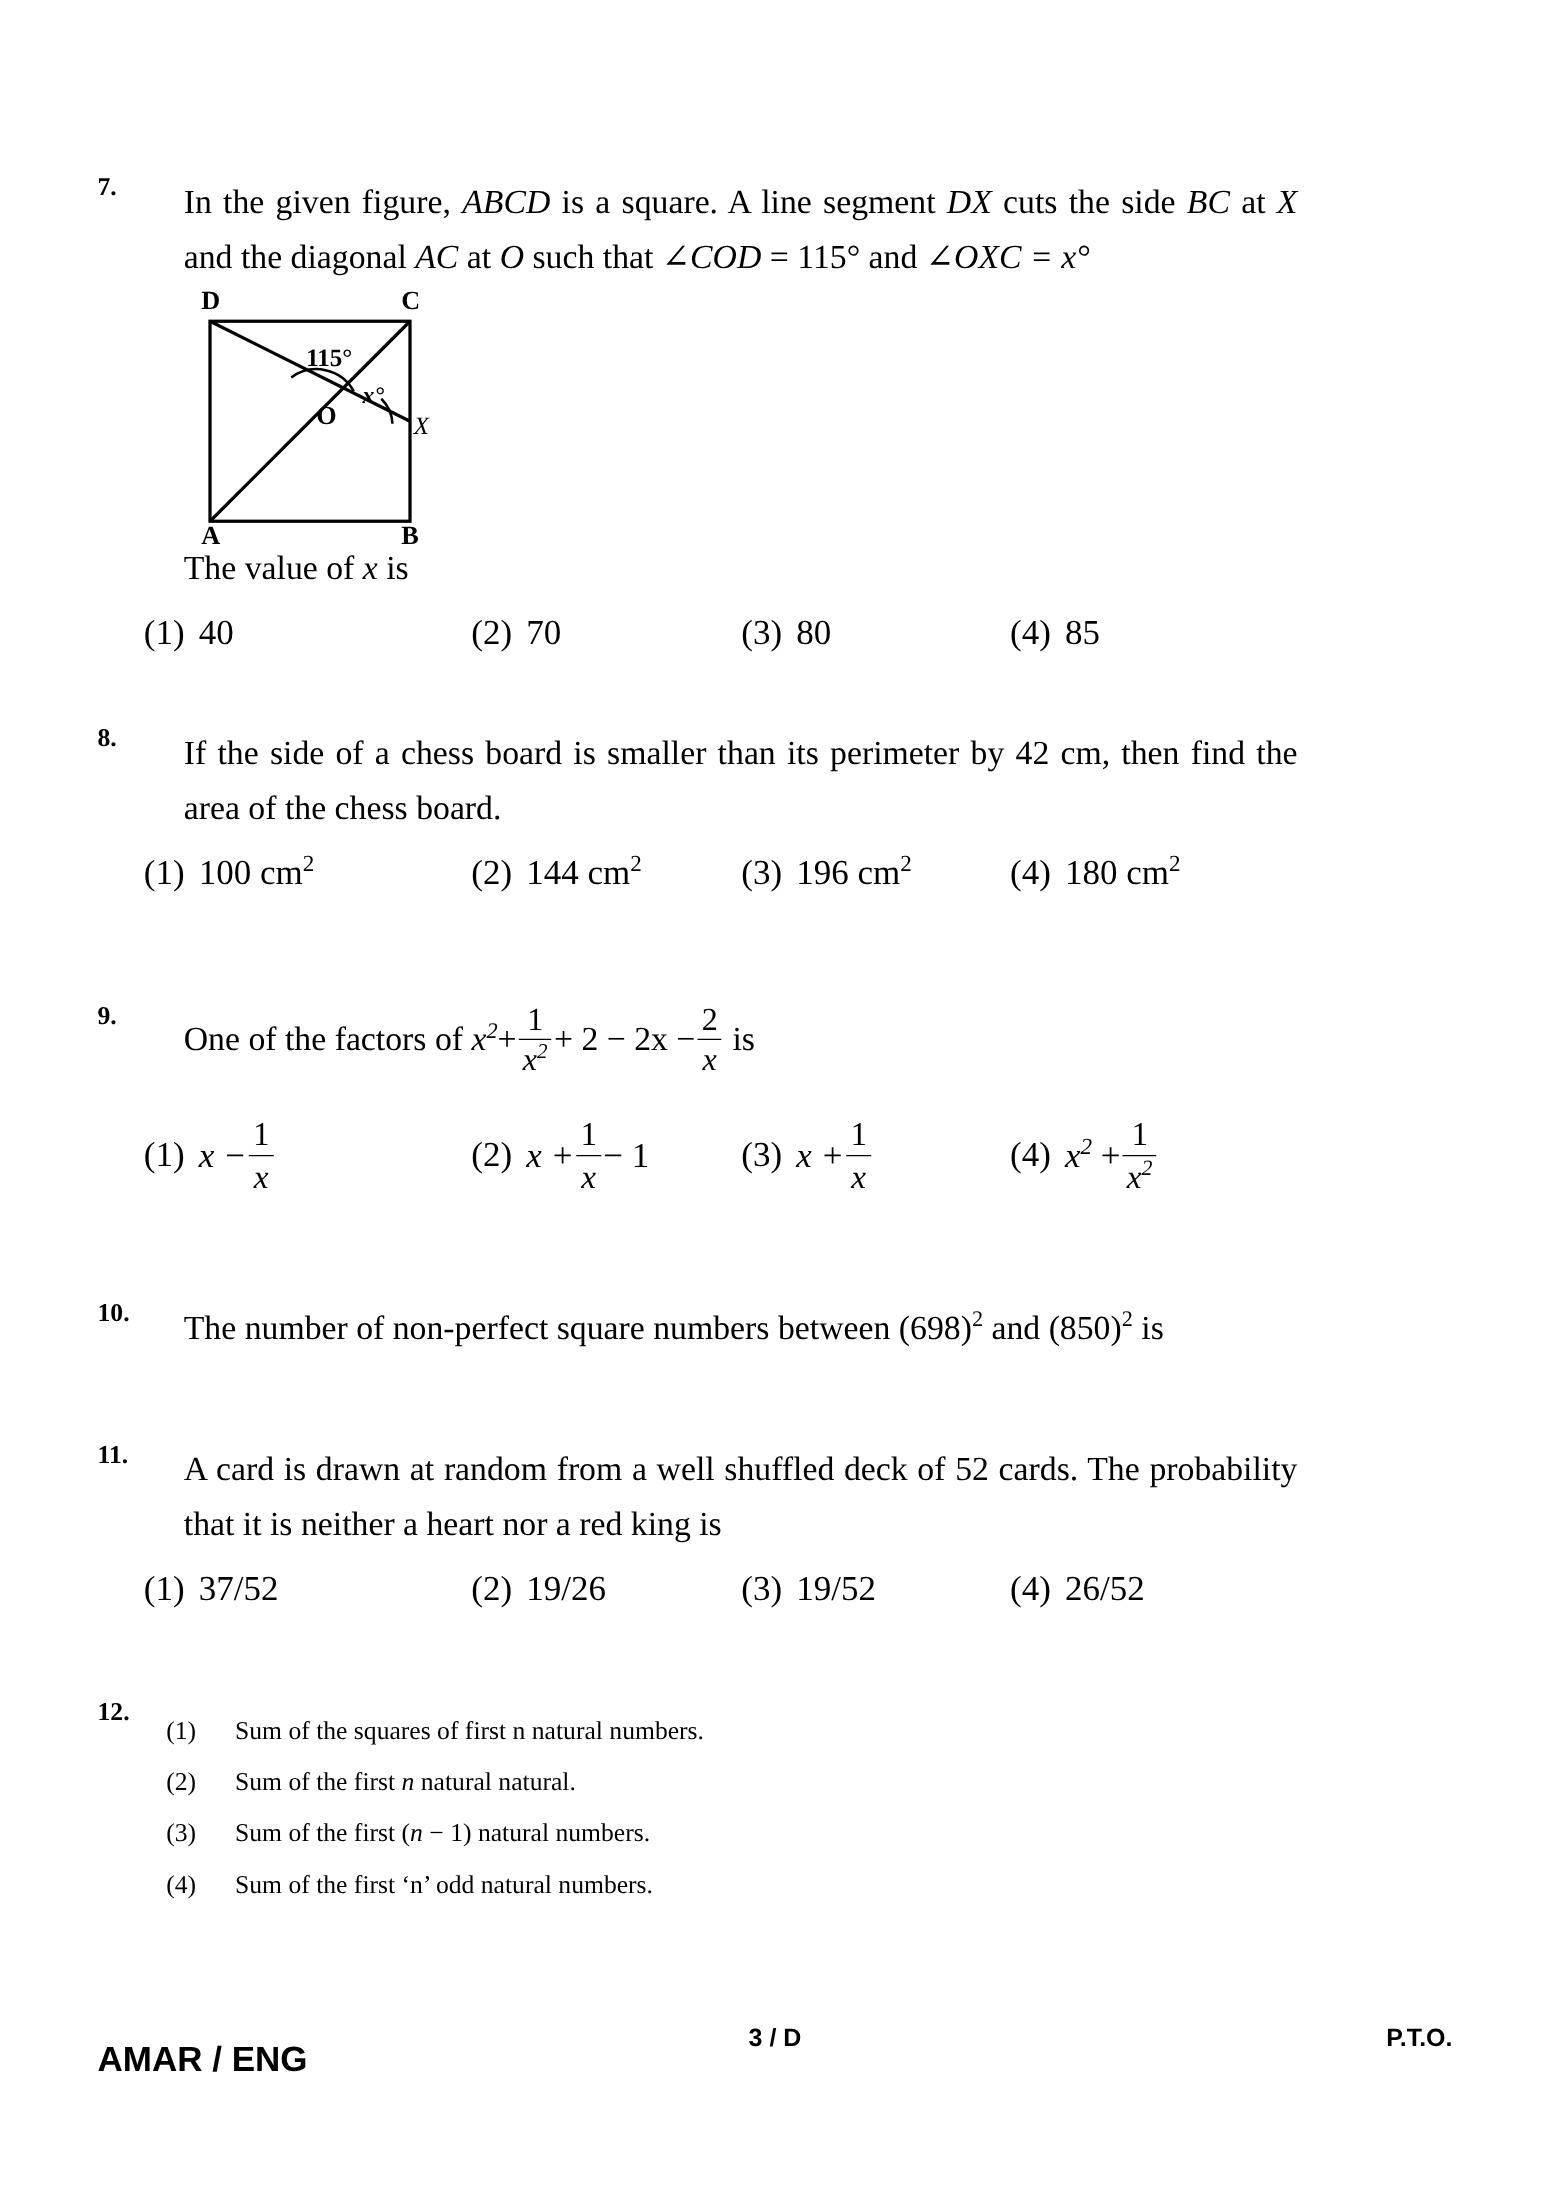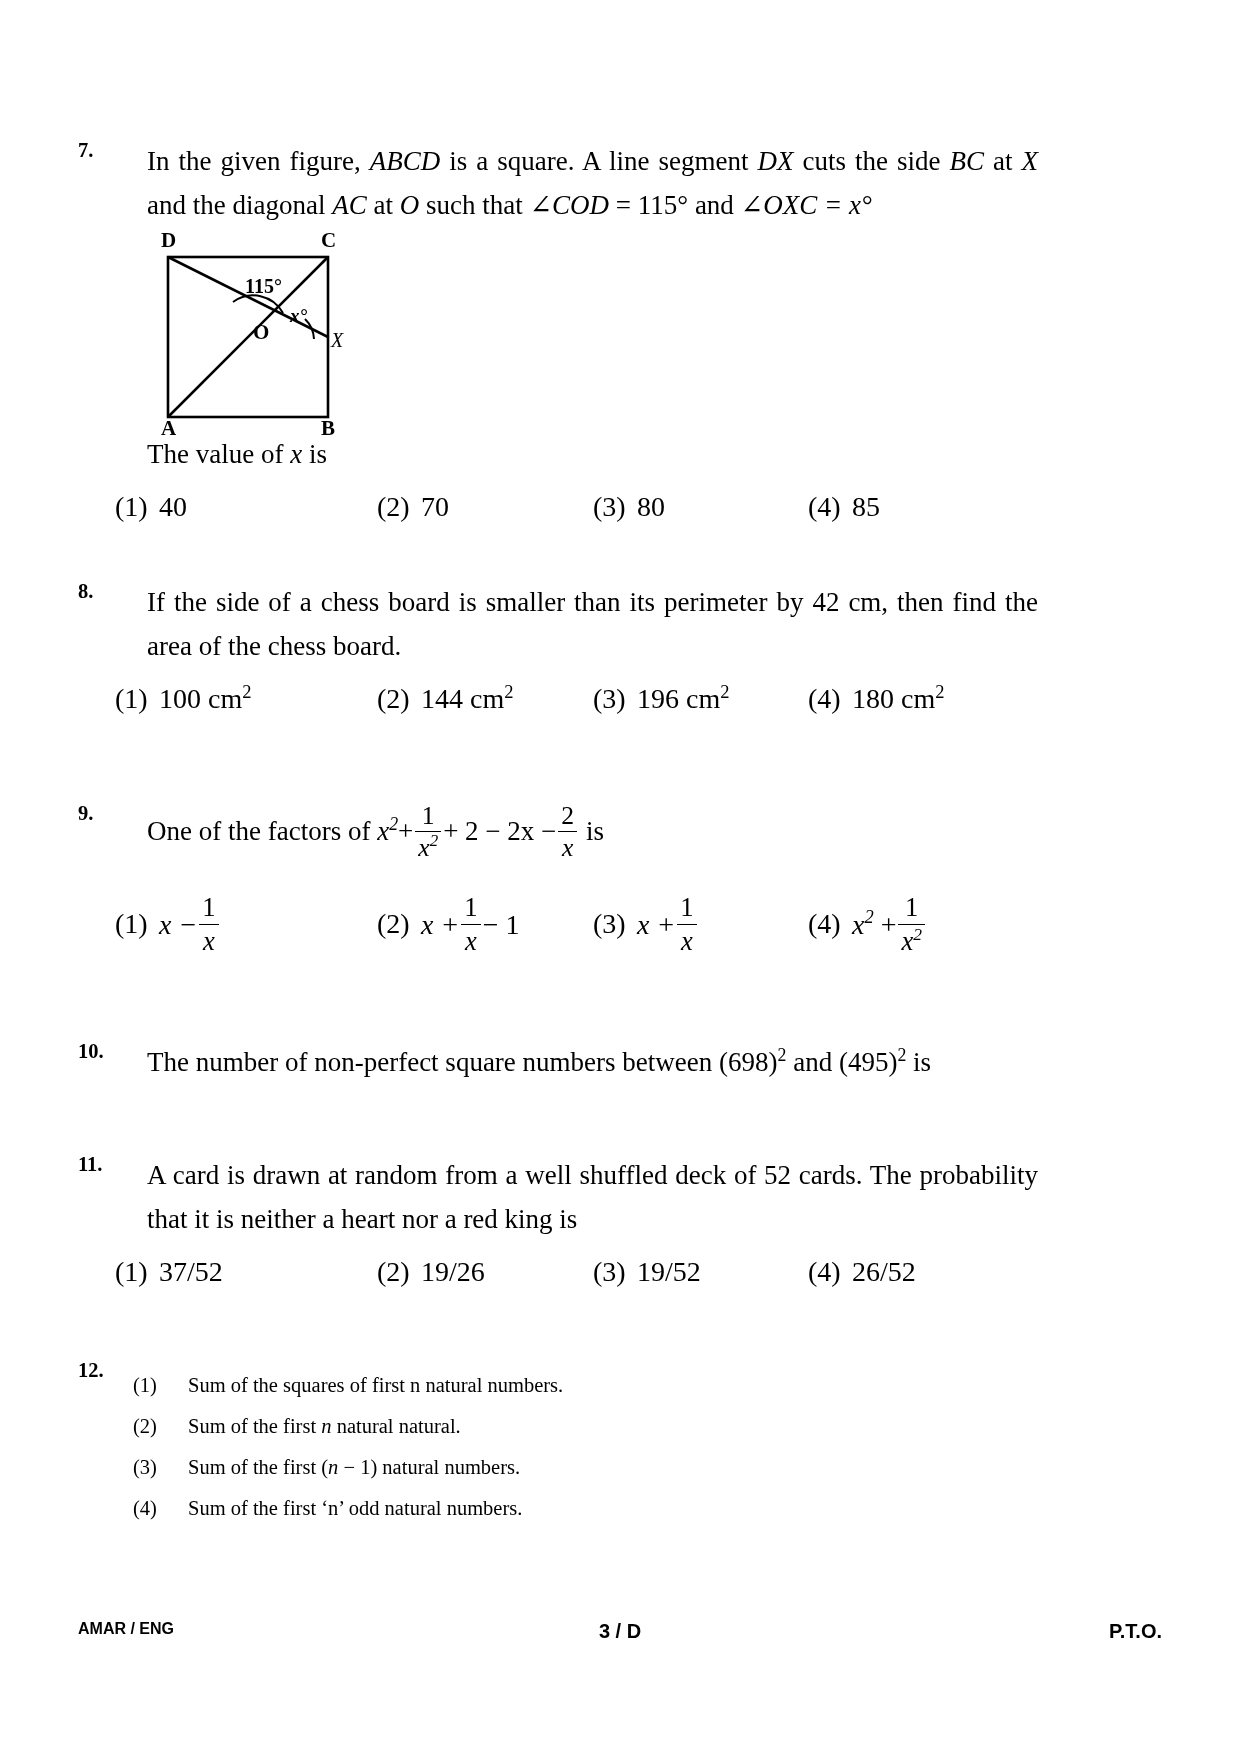--- a/index.html
+++ b/index.html
@@ -113,24 +113,24 @@
 
   
   .footer {
     position: absolute;
     left: 78px;
     right: 78px;
     top: 1620px;
     height: 34px;
   }
   .footer .left {
-    position: absolute; left: 0; top: 0;
+    position: absolute; left: 0; top: 12px;
     font-family: "Liberation Sans", sans-serif;
     font-weight: bold;
-    font-size: 16px;
+    font-size: 28px;
   }
   .footer .center {
     position: absolute; left: 0; right: 0; top: 0;
     text-align: center;
     font-family: "Liberation Sans", sans-serif;
     font-weight: bold;
     font-size: 20px;
   }
   .footer .right {
     position: absolute; right: 0; top: 0;
@@ -227,21 +227,21 @@
         <div class="opt o4" style="top:-16px;"><span class="lbl">(4)</span><span class="math"><i>x</i><sup>2</sup><span class="up"> +</span><span class="frac"><span class="num up">1</span><span class="den"><i>x</i><sup>2</sup></span></span></span></div>
       </div>
     </div>
 
     <div class="sp-xl"></div>
     <div class="sp-s"></div>
 
     <div class="q">
       <div class="qnum">10.</div>
       <div class="qbody nojust">
-        <span>The number of non-perfect square numbers between (698)</span><sup>2</sup><span> and (495)</span><sup>2</sup><span> is</span>
+        <span>The number of non-perfect square numbers between (698)</span><sup>2</sup><span> and (850)</span><sup>2</sup><span> is</span>
       </div>
       <div class="sp-s"></div>
     </div>
 
     <div class="sp-xl"></div>
 
     <div class="q">
       <div class="qnum">11.</div>
       <div class="qbody">A card is drawn at random from a well shuffled deck of 52 cards. The probability that it is neither a heart nor a red king is</div>
       <div class="sp-s"></div>

